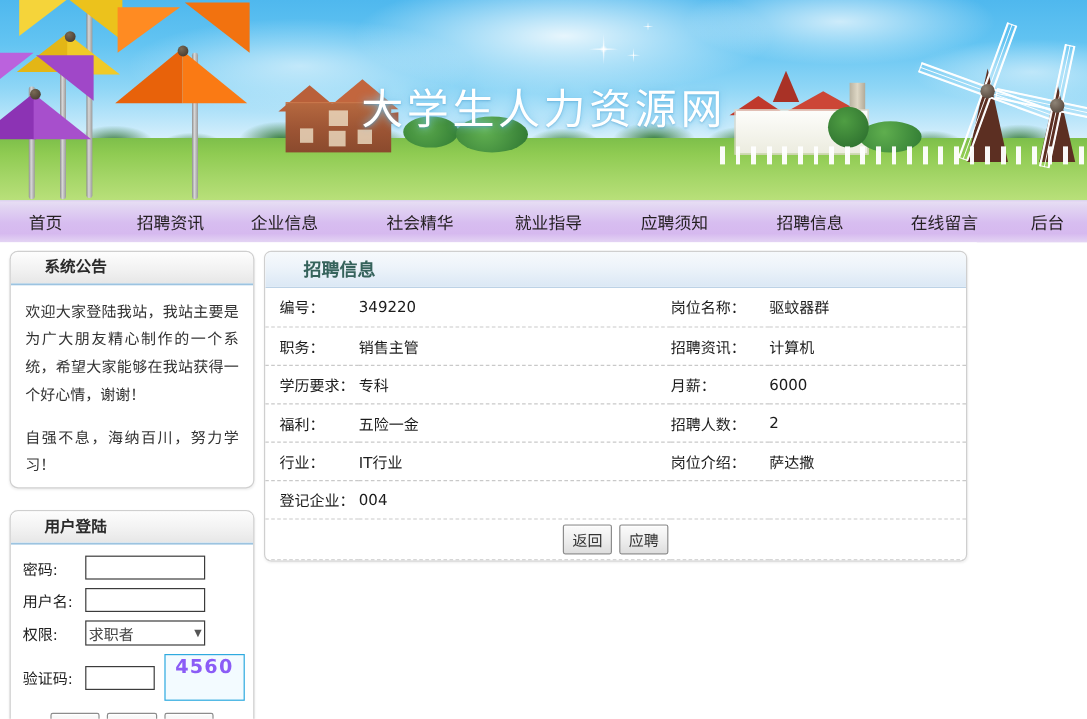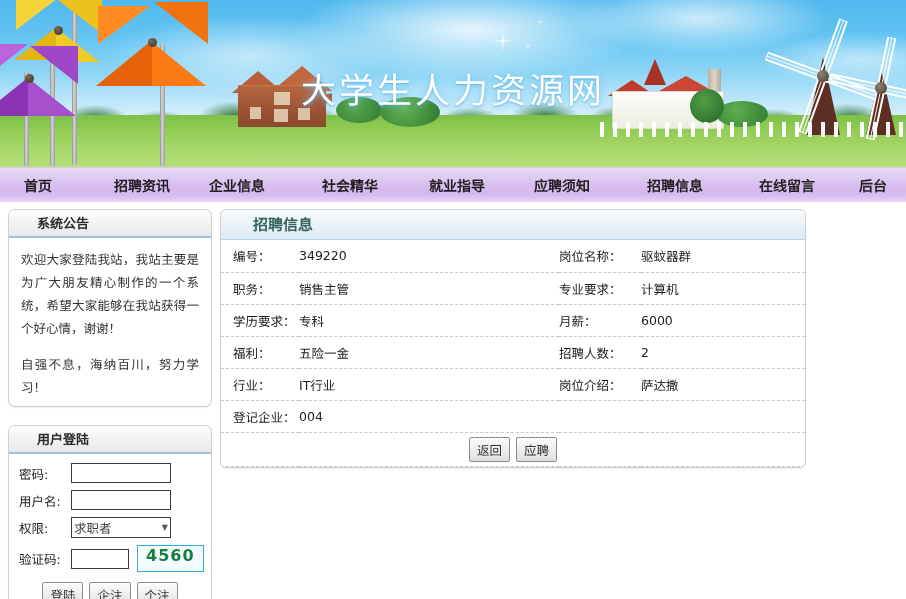--- a/index.html
+++ b/index.html
@@ -168,21 +168,21 @@
 
   
   .nav {
     position: relative; width: 906px; height: 35px;
     background: linear-gradient(to bottom, #e7def4 0%, #e1d3f2 16%, #d7bdf0 52%, #d6b9ef 78%, #e4d5f4 100%);
     border-top: 1px solid #d9c6ef;
     display: flex; align-items: center;
   }
   .nav a {
     color: #231f20; text-decoration: none;
-    font-size: 14px; font-weight: 700;
+    font-size: 14px; font-weight: 400;
     white-space: nowrap;
     padding: 0 4px;
     cursor: pointer;
   }
 
   
   .content {
     position: relative; width: 814px; height: 397px;
     background: #ffffff;
     display: flex; align-items: flex-start;
@@ -232,23 +232,23 @@
     padding: 0 2px;
     display: flex; align-items: center; justify-content: space-between;
     cursor: pointer;
   }
   .sel .caret { font-size: 8px; color: #555; }
   .cap-txt { width: 58px; }
   .captcha {
     margin-left: 8px;
     border: 1px solid #2eaadf;
     background: #f3fbff;
-    color: #15803d;
+    color: #8b5cf6;
     font-size: 16px; font-weight: 700; letter-spacing: 1px;
-    padding: 1px 8px 6px 8px;
+    padding: 1px 8px 18px 8px;
     line-height: 18px;
     cursor: pointer;
     font-family: "DejaVu Sans", "Liberation Sans", sans-serif;
   }
   .btn-row { display: flex; gap: 6px; justify-content: center; margin-top: 10px; }
   .btn {
     border: 1px solid #8c8c8c;
     background: linear-gradient(to bottom, #fbfbfb, #ededed 55%, #dedede);
     font-family: inherit; font-size: 12.5px; color: #333;
     padding: 2px 7px; cursor: pointer; border-radius: 2px;
@@ -440,21 +440,21 @@
           <tbody id="info-rows">
               <tr>
                 <td class="lab">编号：</td>
                 <td class="val">349220</td>
                 <td class="lab2">岗位名称：</td>
                 <td class="val2">驱蚊器群</td>
               </tr>
               <tr>
                 <td class="lab">职务：</td>
                 <td class="val">销售主管</td>
-                <td class="lab2">专业要求：</td>
+                <td class="lab2">招聘资讯：</td>
                 <td class="val2">计算机</td>
               </tr>
               <tr>
                 <td class="lab">学历要求：</td>
                 <td class="val">专科</td>
                 <td class="lab2">月薪：</td>
                 <td class="val2">6000</td>
               </tr>
               <tr>
                 <td class="lab">福利：</td>

